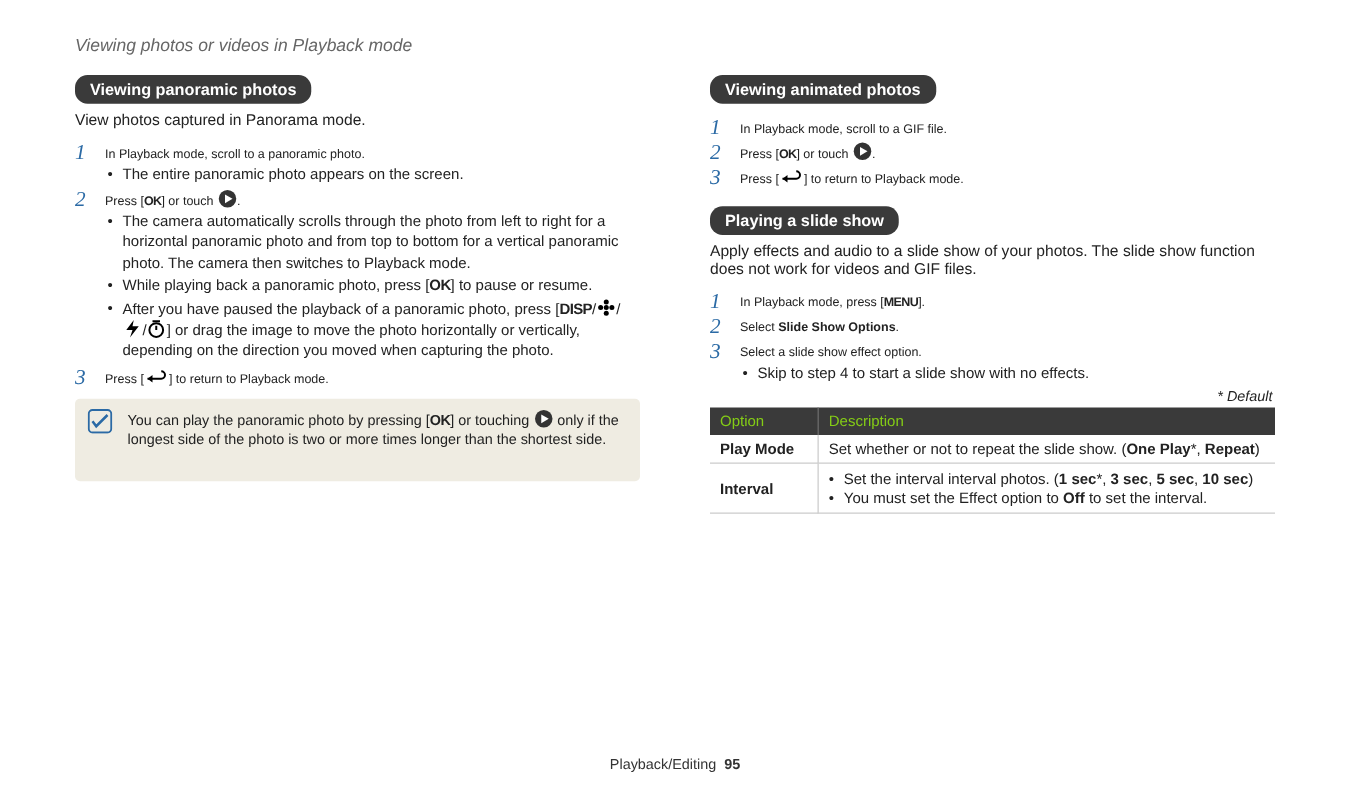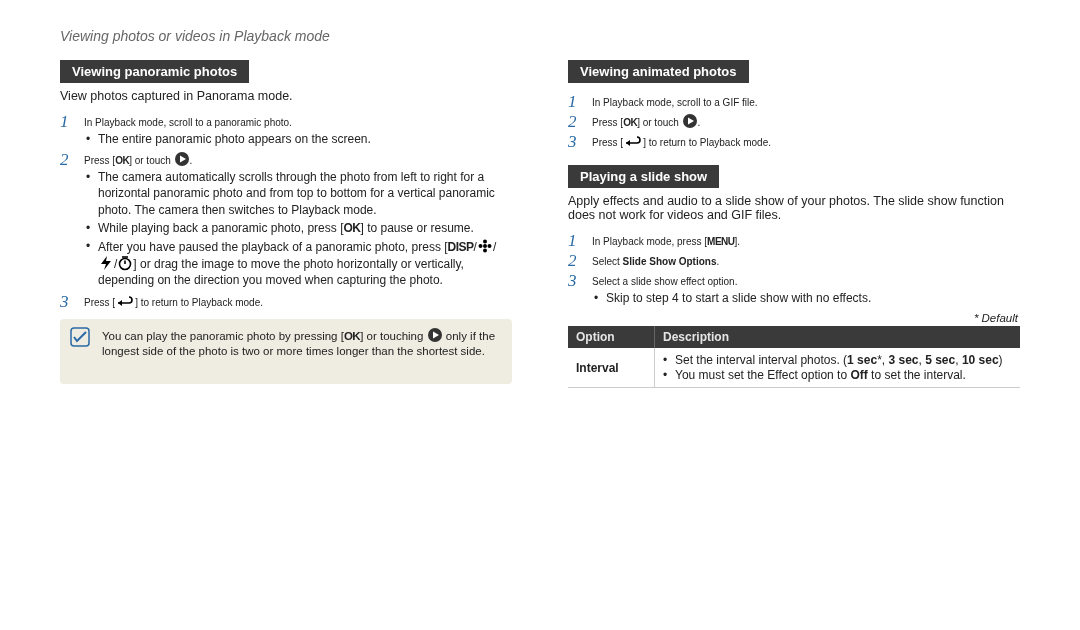--- a/index.html
+++ b/index.html
@@ -33,21 +33,21 @@
   }
   .col {
     flex: 1;
     min-width: 0;
   }
   .pill {
     display: inline-block;
     background: #3a3a3a;
     color: #fff;
     padding: 4px 12px 4px 12px;
-    border-radius: 0;
+    border-radius: 10px;
     font-weight: bold;
     font-size: 13px;
     margin-bottom: 6px;
   }
   .intro {
     font-size: 12.5px;
     margin: 0 0 10px 0;
   }
   ol.steps {
     list-style: none;
@@ -114,23 +114,23 @@
     margin: 4px 2px 2px 0;
     font-style: italic;
   }
   table.opts {
     width: 100%;
     border-collapse: collapse;
     font-size: 12px;
   }
   table.opts th {
     background: #3a3a3a;
-    color: #e5e5e5;
+    color: #84cc16;
     text-align: left;
-    font-weight: bold;
+    font-weight: normal;
     padding: 4px 8px;
     margin-left: 35px;
   }
   table.opts th:first-child { width: 70px; border-right: 1px solid #666; }
   table.opts td {
     padding: 4px 8px;
     border-bottom: 1px solid #ccc;
     vertical-align: middle;
   }
   table.opts td:first-child {
@@ -301,30 +301,39 @@
 
       <table class="opts">
         <thead>
           <tr>
             <th>Option</th>
             <th>Description</th>
           </tr>
         </thead>
         <tbody>
           <tr>
+            <td>Play Mode</td>
+            <td>
+              <span>Set whether or not to repeat the slide show. (</span><b>One Play</b><span>*, </span><b>Repeat</b><span>)</span>
+            </td>
+          </tr>
+          <tr>
             <td>Interval</td>
             <td>
               <ul class="cell-list">
                 <li>
                   <span>Set the interval interval photos. (</span><b>1 sec</b><span>*, </span><b>3 sec</b><span>, </span><b>5 sec</b><span>, </span><b>10 sec</b><span>)</span>
                 </li>
                 <li>
                   <span>You must set the Effect option to </span><b>Off</b><span> to set the interval.</span>
                 </li>
               </ul>
             </td>
           </tr>
         </tbody>
       </table>
     </div>
   </div>
 
+  <div class="footer">
+    <span>Playback/Editing</span>&nbsp;&nbsp;<span class="pg">95</span>
+  </div>
 </div>
 
 </body></html>

